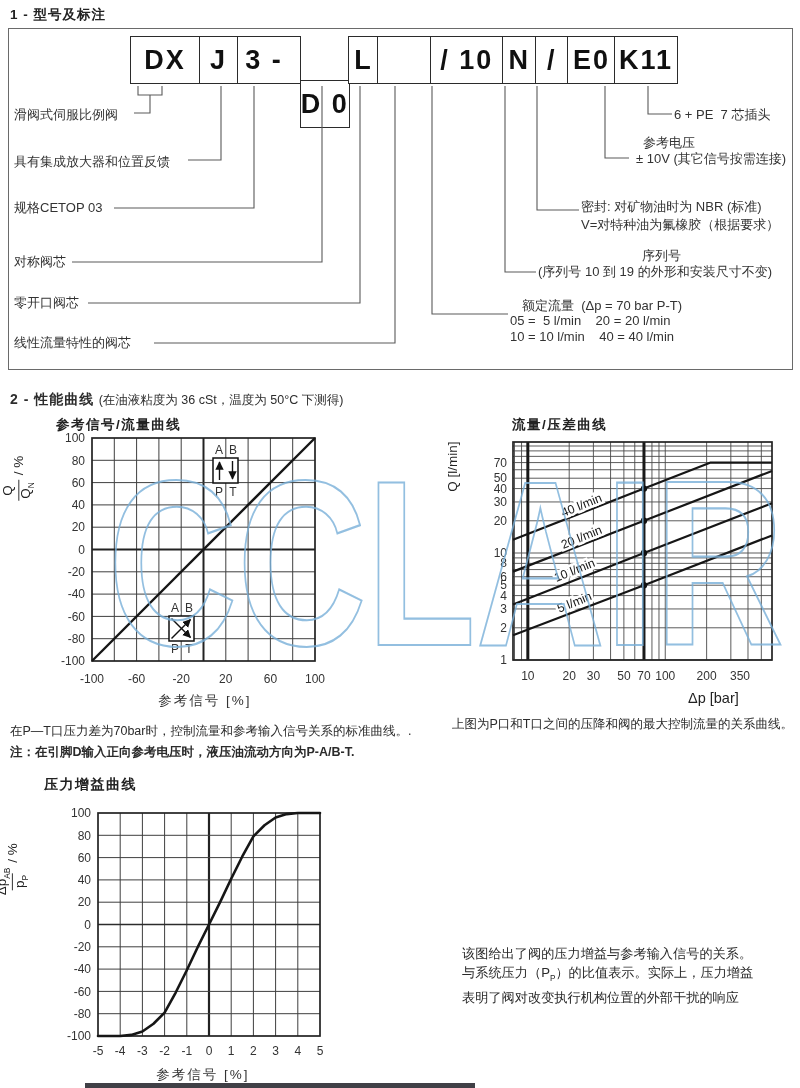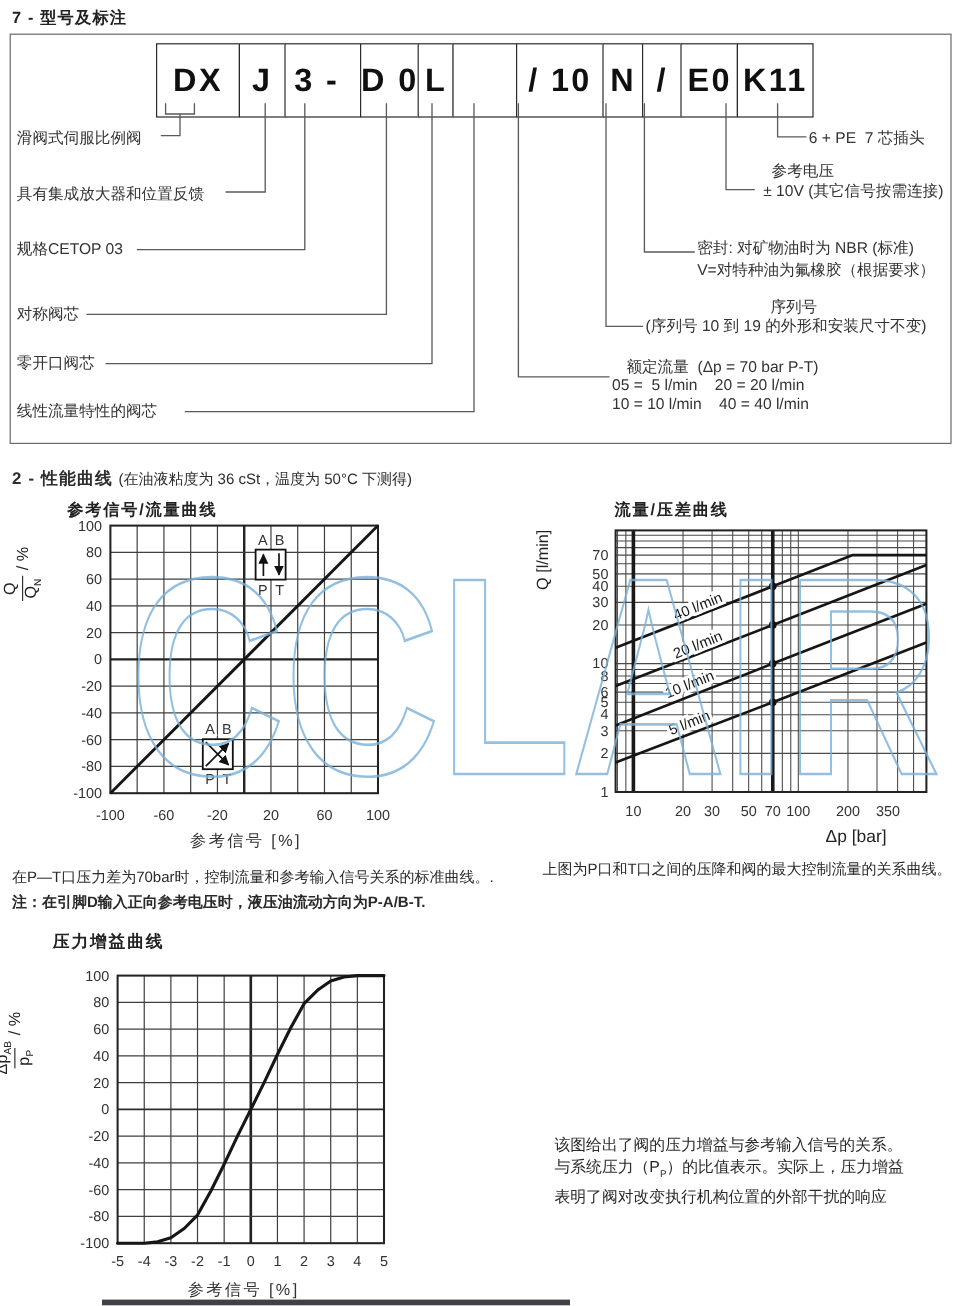--- a/index.html
+++ b/index.html
@@ -2,21 +2,21 @@
 <html><head>
 <meta charset="utf-8">
 <style>
   html,body{margin:0;padding:0}
   body{width:800px;height:1088px;position:relative;background:#ffffff;
        font-family:"Liberation Sans","DejaVu Sans",sans-serif;color:#2d2d2d;overflow:hidden}
   .abs{position:absolute}
   .sec-title{font-size:13.5px;font-weight:700;color:#222;letter-spacing:1px}
   .outer-box{border:1px solid #6a6a6a}
   #model-row{display:flex;align-items:stretch}
-  .mcell{height:62px;border:1.4px solid #2b2b2b;margin-left:-1.4px;display:flex;
+  .mcell{height:48px;border:1.4px solid #2b2b2b;margin-left:-1.4px;display:flex;
          align-items:center;justify-content:center;font-size:27px;font-weight:700;
          color:#101010;letter-spacing:2px;background:#fff;box-sizing:border-box;white-space:pre}
   .mcell:first-child{margin-left:0}
   .mcell.left{justify-content:flex-start;padding-left:7px}
   .lbl{font-size:13px;color:#333;white-space:pre;line-height:16px}
   .rgroup div{font-size:13px;color:#333;white-space:pre}
   .chart-title{font-size:13.5px;font-weight:700;color:#222;letter-spacing:1.5px}
   .xlabel{font-size:13.5px;color:#333;letter-spacing:2px;text-align:center}
   .caption{font-size:12.5px;color:#2a2a2a;white-space:nowrap}
   .caption.bold{font-weight:700}
@@ -25,27 +25,27 @@
   .frac{display:inline-flex;flex-direction:column;align-items:center;line-height:1.08}
   .frac .fd{border-top:1.3px solid #333;padding:0 2px}
   sub{font-size:0.62em}
   #cap3 div{font-size:13.2px;line-height:19px;color:#2a2a2a;white-space:pre}
   svg text{font-family:"Liberation Sans","DejaVu Sans",sans-serif}
   .tick{font-size:12px;fill:#333}
 </style>
 </head>
 <body>
 
-<div class="abs sec-title" style="left:10px;top:6px">7 - 型号及标注</div>
+<div class="abs sec-title" style="left:10px;top:6px">1 - 型号及标注</div>
 <div class="abs outer-box" style="left:8px;top:28px;width:783px;height:340px"></div>
 <div class="abs" id="model-row" style="left:130px;top:36px">
     <div class="mcell" style="width: 70px;">DX</div>
     <div class="mcell" style="width: 40px;">J</div>
     <div class="mcell left" style="width: 64px;">3 -</div>
-    <div class="mcell" style="width: 50px;">D 0</div>
+    <div class="mcell" style="width: 50px; margin-top: 44px;">D 0</div>
     <div class="mcell" style="width: 30px;">L</div>
     <div class="mcell" style="width: 54px;"></div>
     <div class="mcell" style="width: 74px;">/ 10</div>
     <div class="mcell" style="width: 34px;">N</div>
     <div class="mcell" style="width: 34px;">/</div>
     <div class="mcell" style="width: 48px;">E0</div>
     <div class="mcell" style="width: 64px;">K11</div>
   </div>
 <div class="abs" id="left-labels">
     <div class="abs lbl" style="left: 14px; top: 107px;">滑阀式伺服比例阀</div>

